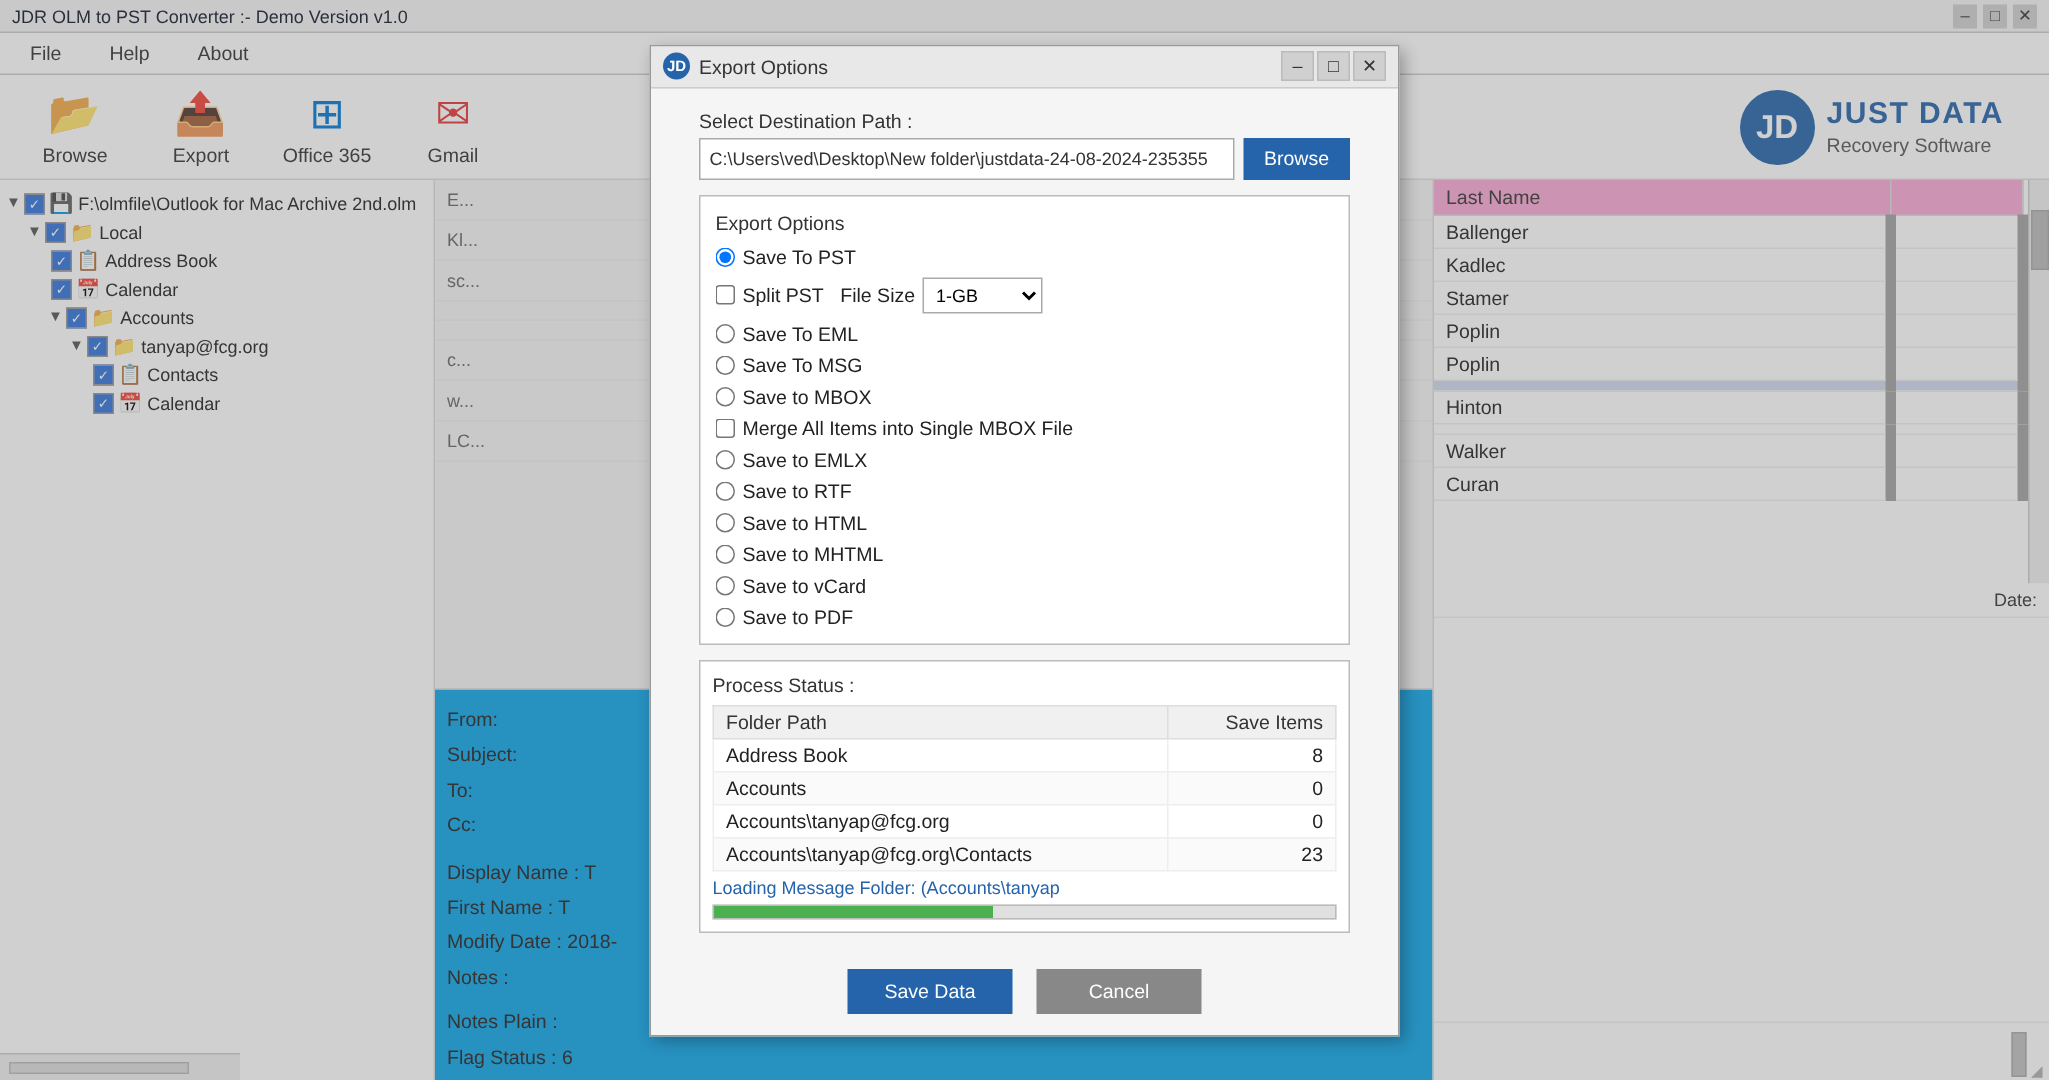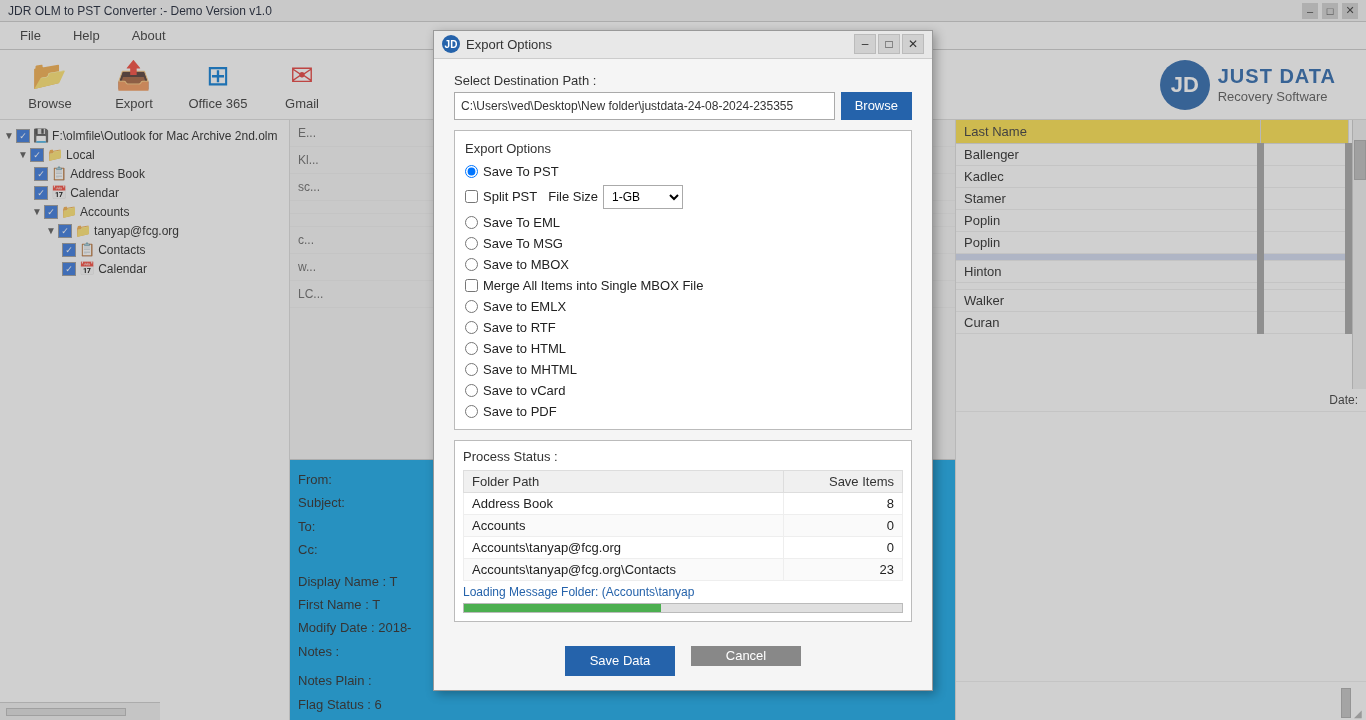--- a/index.html
+++ b/index.html
@@ -152,21 +152,21 @@
       display: flex;
       flex-direction: column;
       overflow: hidden;
     }
     .right-table {
       width: 100%;
       border-collapse: collapse;
       font-size: 12px;
     }
     .right-table th {
-      background: #fde047;
+      background: #f9a8d4;
       border-bottom: 1px solid #ddd;
       border-right: 1px solid #ddd;
       padding: 4px 8px;
       text-align: left;
       font-weight: normal;
       color: #333;
     }
     .right-table td {
       border-bottom: 1px solid #eee;
       border-right: 7px solid #a3a3a3;
@@ -239,21 +239,21 @@
       border: 1px solid #bbb;
       cursor: pointer;
       font-size: 12px;
       display: flex;
       align-items: center;
       justify-content: center;
       color: #333;
     }
 
     .dialog-body {
-      padding: 14px 20px;
+      padding: 14px 32px;
       display: flex;
       flex-direction: column;
       gap: 10px;
     }
 
     .section-label {
       font-size: 13px;
       color: #333;
       margin-bottom: 4px;
     }
@@ -381,21 +381,21 @@
       width: 110px;
       height: 30px;
       background: #2563ab;
       color: #fff;
       border: none;
       cursor: pointer;
       font-size: 13px;
     }
     .btn-cancel {
       width: 110px;
-      height: 20px;
+      height: 30px;
       background: #888;
       color: #fff;
       border: none;
       cursor: pointer;
       font-size: 13px;
     }
 
     .resize-handle {
       position: absolute;
       bottom: 2px;

